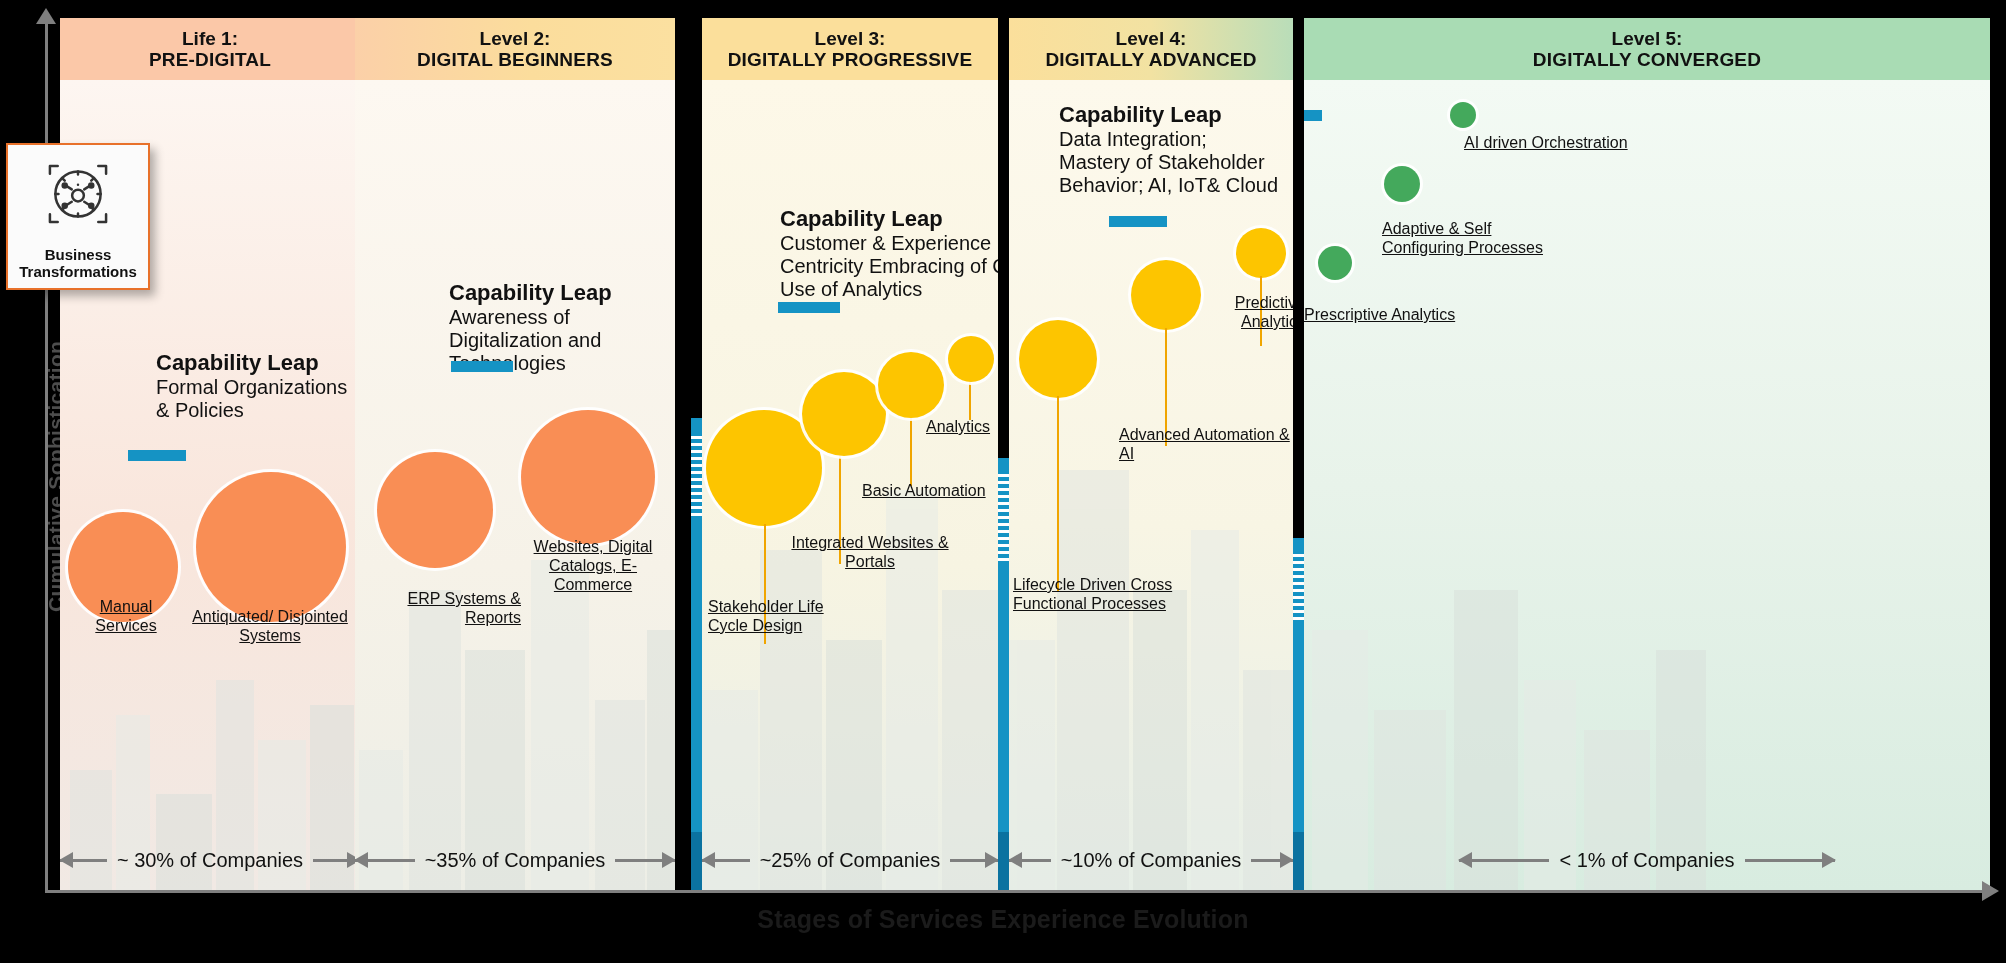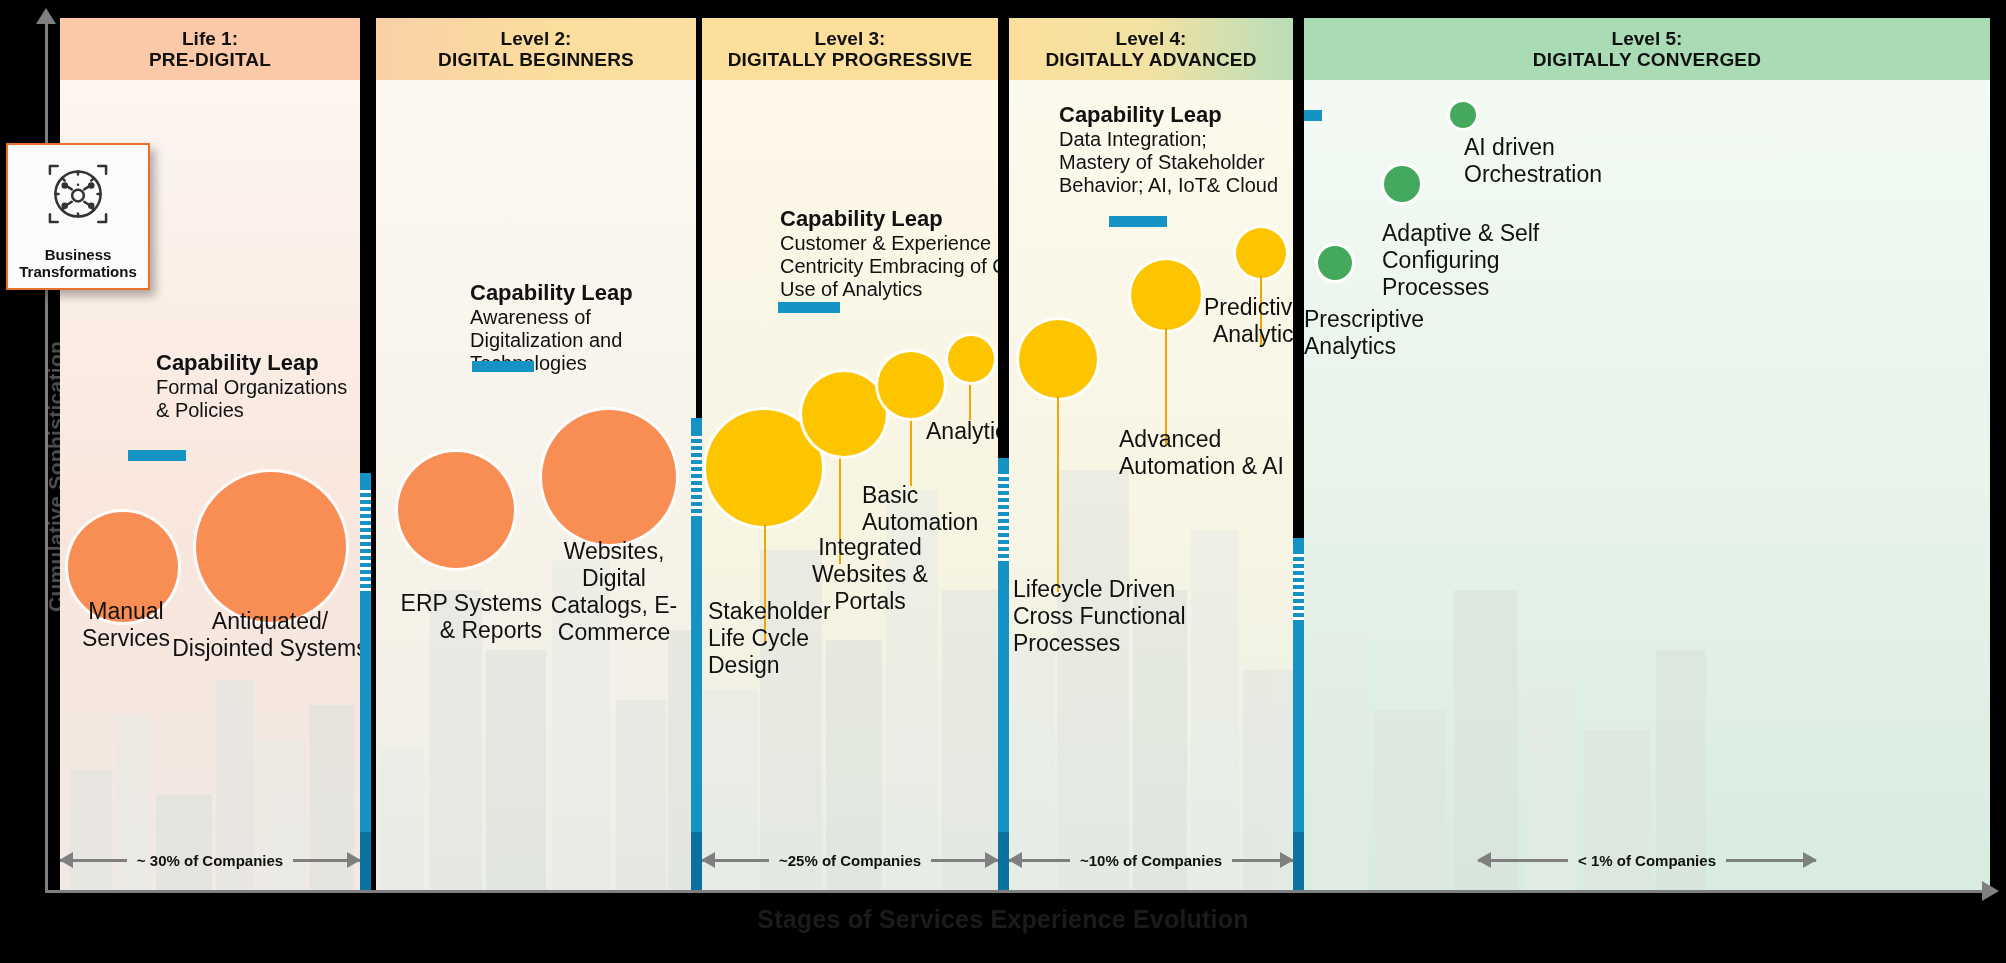--- a/index.html
+++ b/index.html
@@ -37,26 +37,26 @@
 
   
   .leap{position:absolute;color:#111;line-height:1.16;}
   .leap .t{font-weight:bold;font-size:22px;}
   .leap .d{font-size:20px;}
   .leapbar{position:absolute;height:11px;background:#1593c4;}
 
   
   .bub{position:absolute;border-radius:50%;box-shadow:0 0 0 3px rgba(255,255,255,.92);}
   .stem{position:absolute;width:2px;background:#f0a500;}
-  .blabel{position:absolute;font-size:23px;color:#111;line-height:1.18;}
+  .blabel{position:absolute;font-size:16px;color:#111;line-height:1.18;text-decoration:underline;}
 
   
   .pct{position:absolute;bottom:0;left:0;right:0;height:60px;display:flex;align-items:center;
        justify-content:center;gap:10px;}
-  .pct .txt{font-size:15px;font-weight:bold;color:#111;white-space:nowrap;}
+  .pct .txt{font-size:20px;font-weight:normal;color:#111;white-space:nowrap;}
   .arrL,.arrR{position:relative;height:3px;background:#7f7f7f;flex:1 1 auto;min-width:22px;max-width:90px;}
   .arrL:before{content:"";position:absolute;left:-1px;top:-7px;width:0;height:0;
     border-top:8px solid transparent;border-bottom:8px solid transparent;border-right:14px solid #7f7f7f;}
   .arrR:after{content:"";position:absolute;right:-1px;top:-7px;width:0;height:0;
     border-top:8px solid transparent;border-bottom:8px solid transparent;border-left:14px solid #7f7f7f;}
 
   
   .divider{position:absolute;top:18px;height:872px;width:11px;}
   .dv-mid{position:absolute;left:0;width:100%;background:#1593c4;}
   .dv-bot{position:absolute;left:0;bottom:0;width:100%;height:58px;background:#0b72a0;}
@@ -133,21 +133,21 @@
         <i></i>
         <i></i>
         <i></i>
         <i></i>
         <i></i>
         <i></i>
     </div>
     <div class="dv-bot"></div>
   </div>
 
-  <div class="col" id="c2" style="left:376px;width:320px;">
+  <div class="col" id="c2" style="left:355px;width:320px;">
     <div class="col-inner" id="c2bg">
       <div class="hdr" id="c2hdr" style="background: linear-gradient(90deg, rgb(251, 208, 168) 0%, rgb(251, 221, 156) 55%, rgb(251, 224, 160) 100%);">
         <div class="l1">Level 2:</div>
         <div class="l2">DIGITAL BEGINNERS</div>
       </div>
       <div class="body" id="c2body" style="background: linear-gradient(rgb(253, 248, 241) 0%, rgb(246, 242, 232) 60%, rgb(237, 238, 230) 100%);">
         <div class="sky">
           <div class="bld b2" style="left:4px;bottom:0;width:44px;height:140px;"></div>
           <div class="bld" style="left:54px;bottom:0;width:52px;height:300px;"></div>
           <div class="bld b3" style="left:110px;bottom:0;width:60px;height:240px;"></div>
@@ -161,20 +161,25 @@
           <div class="d">Awareness of Digitalization and Technologies</div>
         </div>
         <div class="leapbar" style="left:96px;top:281px;width:62px;"></div>
 
         <div class="bub" style="left:22px;top:372px;width:116px;height:116px;background:#f98e55;"></div>
         <div class="blabel" style="left:6px;top:510px;width:160px;text-align:right;">ERP Systems &amp; Reports</div>
 
         <div class="bub" style="left:166px;top:330px;width:134px;height:134px;background:#f98e55;"></div>
         <div class="blabel" style="left:158px;top:458px;width:160px;text-align:center;">Websites, Digital Catalogs, E-Commerce</div>
 
+        <div class="pct">
+          <div class="arrL"></div>
+          <div class="txt">~35% of Companies</div>
+          <div class="arrR"></div>
+        </div>
       </div>
     </div>
   </div>
 
   <div class="divider" style="left:691px;">
     <div class="dv-mid" style="top:400px;height:420px;"></div>
     <div class="ticks" style="top:418px;">
       <i></i>
         <i></i>
         <i></i>

